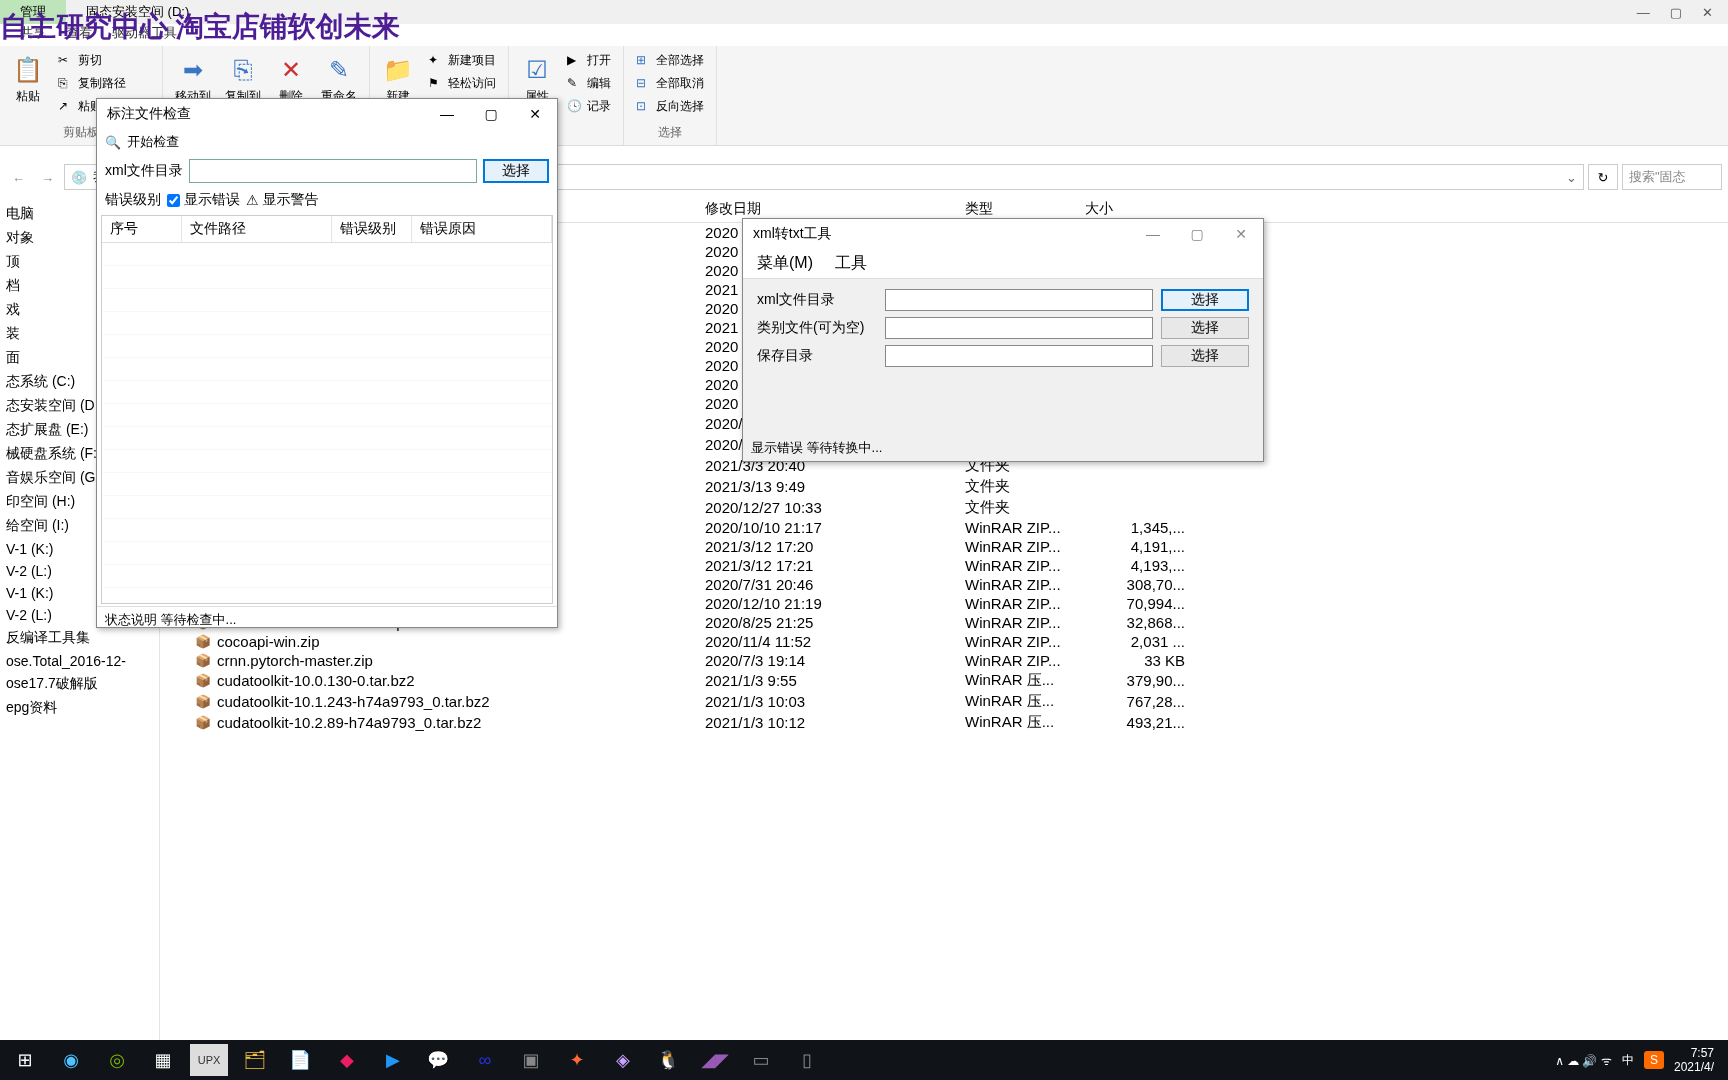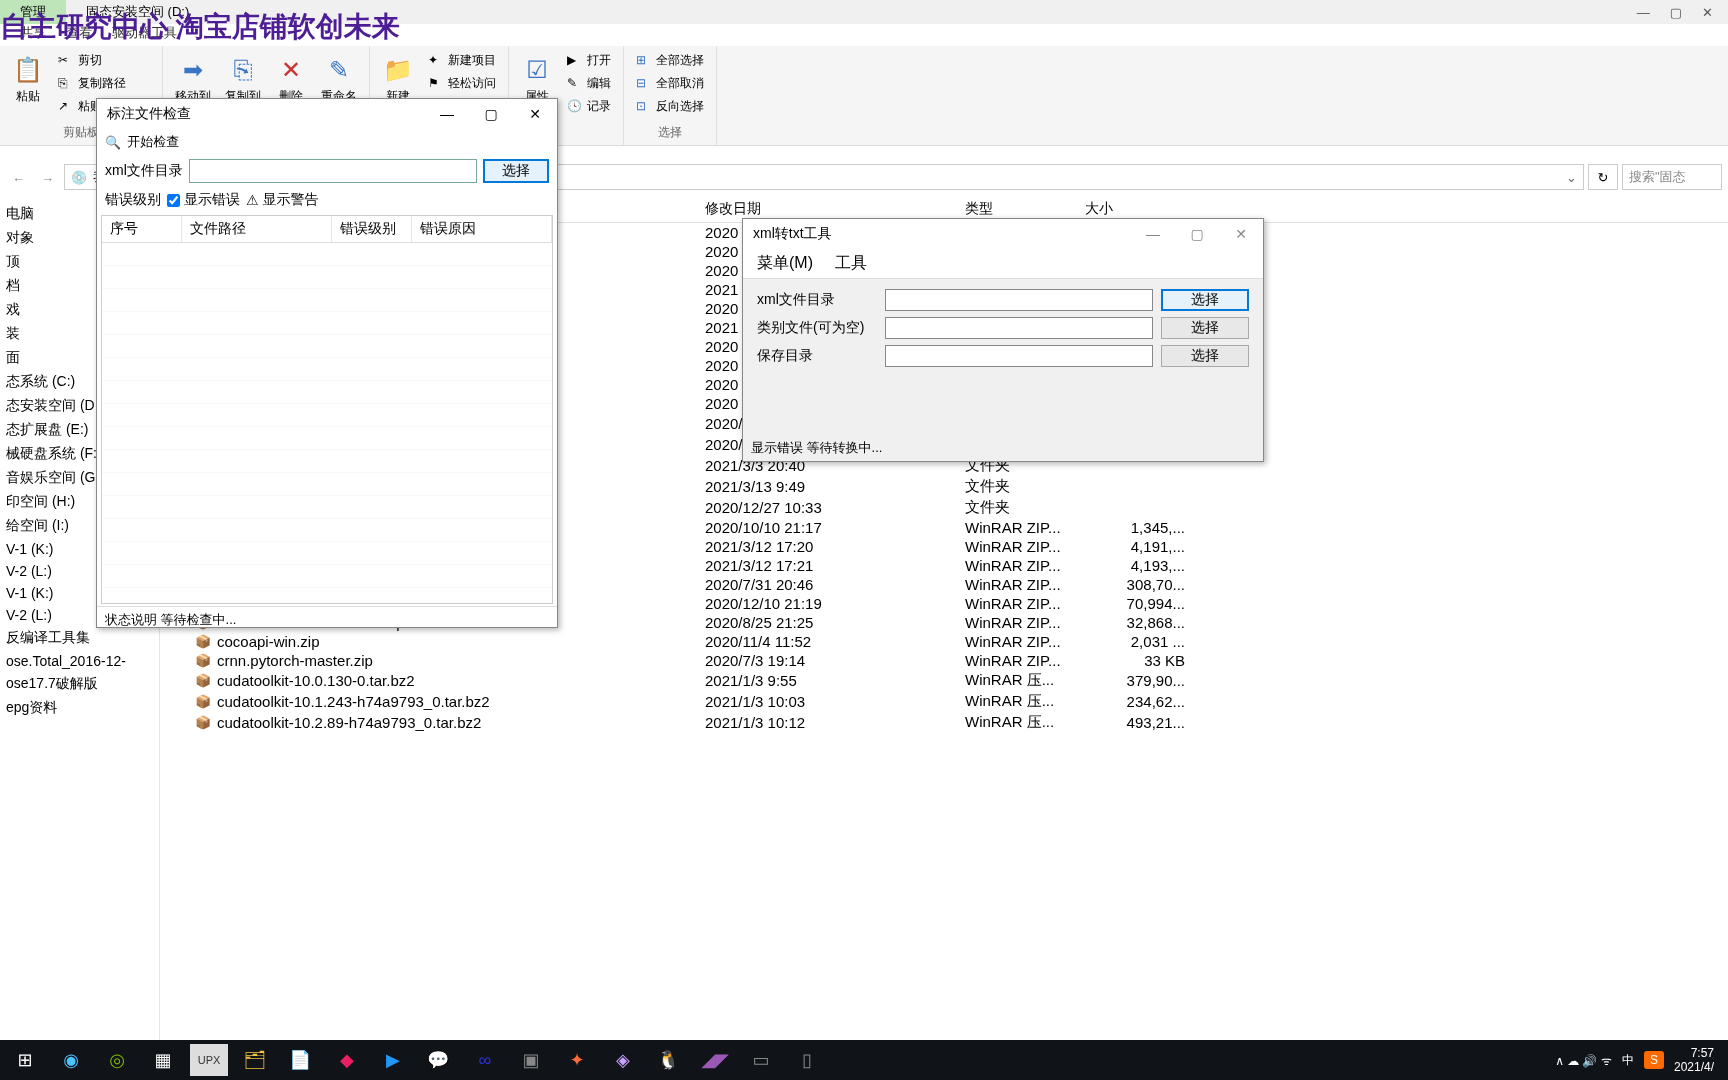--- a/index.html
+++ b/index.html
@@ -465,21 +465,21 @@
         <div class="col-type">WinRAR 压...</div>
         <div class="col-size">379,90...</div>
       </div>
       <div class="file-row">
         <div class="col-name">
           <span class="file-ico" style="color:#8b4513">📦</span>
           <span>cudatoolkit-10.1.243-h74a9793_0.tar.bz2</span>
         </div>
         <div class="col-date">2021/1/3 10:03</div>
         <div class="col-type">WinRAR 压...</div>
-        <div class="col-size">234,62...</div>
+        <div class="col-size">767,28...</div>
       </div>
       <div class="file-row">
         <div class="col-name">
           <span class="file-ico" style="color:#8b4513">📦</span>
           <span>cudatoolkit-10.2.89-h74a9793_0.tar.bz2</span>
         </div>
         <div class="col-date">2021/1/3 10:12</div>
         <div class="col-type">WinRAR 压...</div>
         <div class="col-size">493,21...</div>
       </div>

